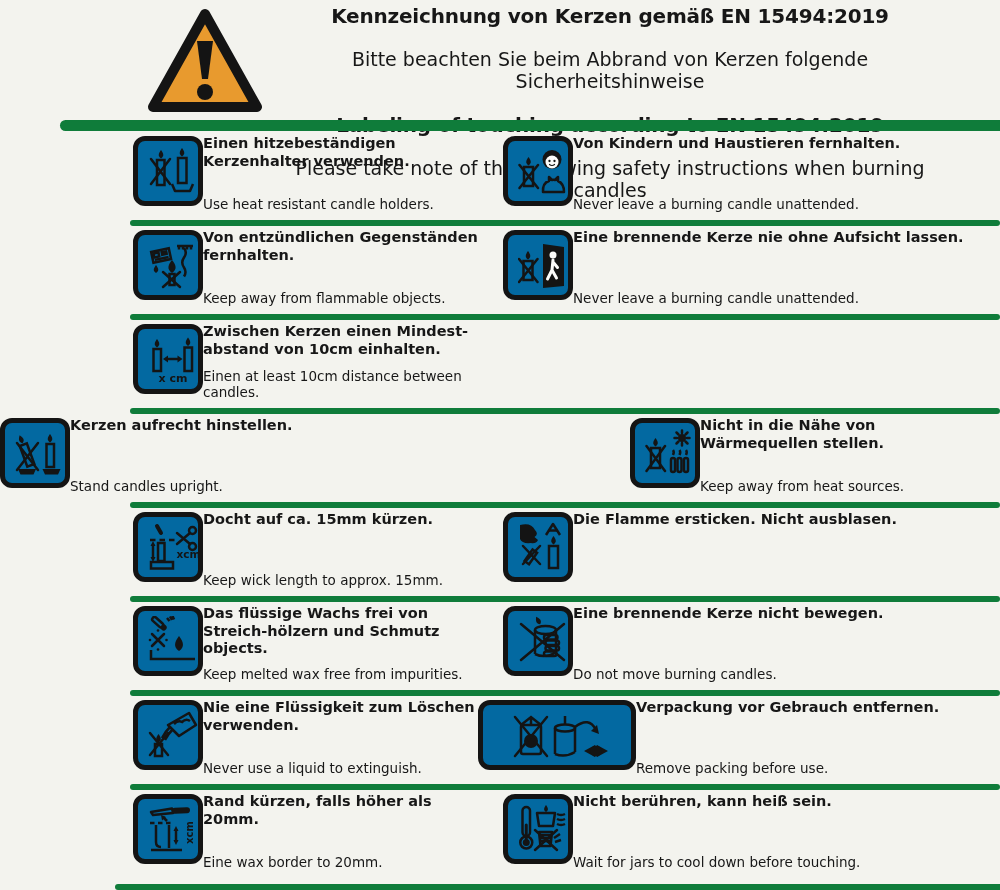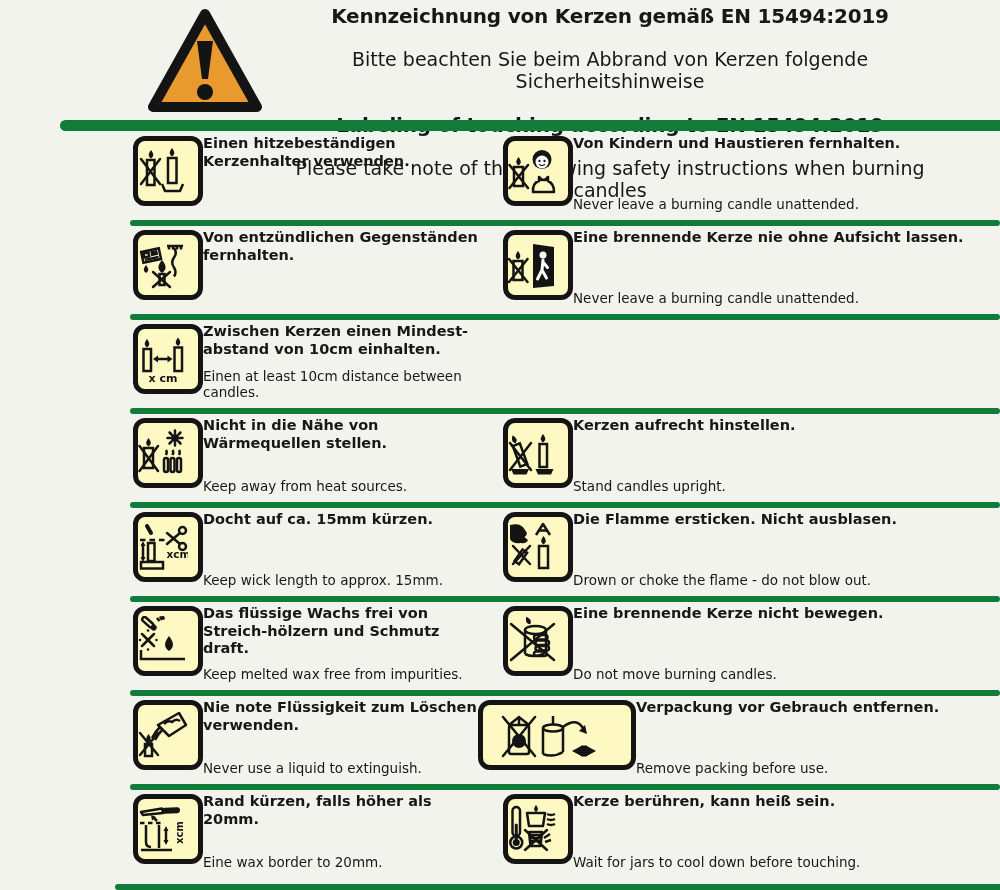--- a/index.html
+++ b/index.html
@@ -24,22 +24,22 @@
   .rows{position:absolute;top:132px;left:0;right:0;}
   .divider{height:6px;margin-left:130px;background:var(--green);border-radius:3px;}
   
   .row{height:88px;display:flex;}
   .cell{display:flex;align-items:flex-start;}
   .cell.left{width:370px;margin-left:133px;}
   .cell.right{flex:1;}
   .icon-box{
     flex:none;width:60px;height:60px;
     border:5px solid #141414;border-radius:12px;
-    background:#fef9c3;
-    display:flex;align-items:center;justify-content:flex-start;
+    background:#0369a1;
+    display:flex;align-items:center;justify-content:flex-end;
     margin-top:4px;
   }
   .icon-box.wide{width:148px;}
   .icon-box svg{display:block;}
   .texts{
     height:82px;
     display:flex;flex-direction:column;justify-content:space-between;
     padding-top:3px;box-sizing:border-box;
   }
   .cell.left .texts{width:275px;}
@@ -79,20 +79,21 @@
           <path class="icf" d="M26 8 C31 15 33 20 26 25 C19 20 21 15 26 8 Z"></path>
           <rect class="ic" x="18" y="28" width="15" height="50"></rect>
           <path class="ic" d="M6 26 L44 76 M44 26 L6 76" stroke-width="7" stroke-linecap="round"></path>
           <path class="icf" d="M68 4 C73 11 75 16 68 21 C61 16 63 11 68 4 Z"></path>
           <rect class="ic" x="60" y="24" width="17" height="50"></rect>
           <path class="ic" d="M48 76 L54 90 L84 90 L90 76" stroke-linejoin="round"></path>
         </svg>
       </div>
       <div class="texts">
         <div class="title-de">Einen hitzebeständigen Kerzenhalter verwenden.</div>
+        <div class="text-en">Use heat resistant candle holders.</div>
       </div>
     </div>
     <div class="cell right">
       <div class="icon-box">
         <svg width="50" height="50" viewBox="0 0 100 100">
           <path class="icf" d="M21 22 C26 29 28 34 21 39 C14 34 16 29 21 22 Z"></path>
           <rect class="ic" x="12" y="42" width="18" height="38"></rect>
           <path class="ic" d="M3 38 L40 84 M40 38 L3 84" stroke-width="7" stroke-linecap="round"></path>
           <circle class="icf" cx="68" cy="27" r="19"></circle>
           <circle cx="68" cy="32" r="13" fill="#fcfcfa"></circle>
@@ -122,20 +123,21 @@
           <path class="icf" d="M16 50 C21 57 23 61 16 66 C9 61 11 57 16 50 Z"></path>
           <path class="icf" d="M48 40 C56 50 59 58 48 66 C37 58 40 50 48 40 Z"></path>
           <path class="ic" stroke-width="4" d="M72 16 q7 9 0 19 q-7 10 0 20 q6 9 0 18"></path>
           <path class="ic" stroke-width="3" d="M58 12 L90 12 M62 12 L62 19 M70 12 L70 19 M78 12 L78 19 M86 12 L86 19"></path>
           <rect class="ic" stroke-width="4" x="43" y="68" width="10" height="22"></rect>
           <path class="ic" d="M30 64 L64 94 M64 64 L30 94" stroke-width="6" stroke-linecap="round"></path>
         </svg>
       </div>
       <div class="texts">
         <div class="title-de">Von entzündlichen Gegenständen fernhalten.</div>
+        <div class="text-en">Keep away from flammable objects.</div>
       </div>
     </div>
     <div class="cell right">
       <div class="icon-box">
         <svg width="50" height="50" viewBox="0 0 100 100">
           <path class="icf" d="M20 22 C25 29 27 34 20 39 C13 34 15 29 20 22 Z"></path>
           <rect class="ic" x="11" y="42" width="18" height="38"></rect>
           <path class="ic" d="M2 38 L39 84 M39 38 L2 84" stroke-width="7" stroke-linecap="round"></path>
           <path class="icf" d="M50 8 L92 14 L92 92 L50 96 Z"></path>
           <circle cx="70" cy="30" r="7" fill="#fcfcfa"></circle>
@@ -166,20 +168,39 @@
       </div>
       <div class="texts">
         <div class="title-de">Zwischen Kerzen einen Mindest-abstand von 10cm einhalten.</div>
         <div class="text-en">Einen at least 10cm distance between candles.</div>
       </div>
     </div>
   </div>
   <div class="divider"></div>
 
   <div class="row">
+    <div class="cell right">
+      <div class="icon-box">
+        <svg width="50" height="50" viewBox="0 0 100 100">
+          <g transform="rotate(-20 24 55)">
+            <path class="icf" d="M24 12 C29 19 31 24 24 29 C17 24 19 19 24 12 Z"></path>
+            <rect class="ic" stroke-width="4.5" x="17" y="32" width="15" height="44"></rect>
+          </g>
+          <path class="ic" d="M4 30 L46 84 M46 30 L4 84" stroke-width="6.5" stroke-linecap="round"></path>
+          <path class="icf" d="M6 82 L42 82 L37 93 L11 93 Z"></path>
+          <path class="icf" d="M70 12 C75 19 77 24 70 29 C63 24 65 19 70 12 Z"></path>
+          <rect class="ic" stroke-width="4.5" x="63" y="32" width="15" height="46"></rect>
+          <path class="icf" d="M55 82 L91 82 L86 93 L60 93 Z"></path>
+        </svg>
+      </div>
+      <div class="texts">
+        <div class="title-de">Kerzen aufrecht hinstellen.</div>
+        <div class="text-en">Stand candles upright.</div>
+      </div>
+    </div>
     <div class="cell left">
       <div class="icon-box">
         <svg width="50" height="50" viewBox="0 0 100 100">
           <path class="icf" d="M21 20 C26 27 28 32 21 37 C14 32 16 27 21 20 Z"></path>
           <rect class="ic" x="12" y="40" width="18" height="40"></rect>
           <path class="ic" d="M3 36 L40 86 M40 36 L3 86" stroke-width="7" stroke-linecap="round"></path>
           <circle class="icf" cx="74" cy="20" r="8"></circle>
           <g stroke="#141414" stroke-width="5" stroke-linecap="round">
             <path d="M74 5 L74 10 M74 30 L74 35 M59 20 L64 20 M84 20 L89 20 M63 9 L67 13 M81 27 L85 31 M85 9 L81 13 M67 27 L63 31"></path>
           </g>
@@ -187,39 +208,20 @@
             <rect x="52" y="60" width="8" height="28" rx="4"></rect>
             <rect x="65" y="60" width="8" height="28" rx="4"></rect>
             <rect x="78" y="60" width="8" height="28" rx="4"></rect>
           </g>
           <path class="ic" stroke-width="3" d="M56 44 q3 4 0 10 M69 44 q3 4 0 10 M82 44 q3 4 0 10"></path>
         </svg>
       </div>
       <div class="texts">
         <div class="title-de">Nicht in die Nähe von Wärmequellen stellen.</div>
         <div class="text-en">Keep away from heat sources.</div>
-      </div>
-    </div>
-    <div class="cell right">
-      <div class="icon-box">
-        <svg width="50" height="50" viewBox="0 0 100 100">
-          <g transform="rotate(-20 24 55)">
-            <path class="icf" d="M24 12 C29 19 31 24 24 29 C17 24 19 19 24 12 Z"></path>
-            <rect class="ic" stroke-width="4.5" x="17" y="32" width="15" height="44"></rect>
-          </g>
-          <path class="ic" d="M4 30 L46 84 M46 30 L4 84" stroke-width="6.5" stroke-linecap="round"></path>
-          <path class="icf" d="M6 82 L42 82 L37 93 L11 93 Z"></path>
-          <path class="icf" d="M70 12 C75 19 77 24 70 29 C63 24 65 19 70 12 Z"></path>
-          <rect class="ic" stroke-width="4.5" x="63" y="32" width="15" height="46"></rect>
-          <path class="icf" d="M55 82 L91 82 L86 93 L60 93 Z"></path>
-        </svg>
-      </div>
-      <div class="texts">
-        <div class="title-de">Kerzen aufrecht hinstellen.</div>
-        <div class="text-en">Stand candles upright.</div>
       </div>
     </div>
   </div>
   <div class="divider"></div>
 
   <div class="row">
     <div class="cell left">
       <div class="icon-box">
         <svg width="50" height="50" viewBox="0 0 100 100">
           <path d="M18 8 L26 22" stroke="#141414" stroke-width="8" stroke-linecap="round"></path>
@@ -248,21 +250,20 @@
             </g>
           <path class="ic" d="M10 48 L44 84 M44 48 L10 84" stroke-width="6.5" stroke-linecap="round"></path>
           <path class="ic" stroke-width="4.5" stroke-linejoin="round" d="M56 26 L70 4 L84 26"></path>
           <path class="ic" stroke-width="4" d="M62 17 L78 17"></path>
           <path class="icf" d="M71 28 C76 35 78 40 71 45 C64 40 66 35 71 28 Z"></path>
           <rect class="ic" stroke-width="5" x="62" y="48" width="18" height="44"></rect>
         </svg>
       </div>
       <div class="texts">
         <div class="title-de">Die Flamme ersticken. Nicht ausblasen.</div>
-        <div class="text-en">Drown or choke the flame - do not blow out.</div>
       </div>
     </div>
   </div>
   <div class="divider"></div>
 
   <div class="row">
     <div class="cell left">
       <div class="icon-box">
         <svg width="50" height="50" viewBox="0 0 100 100">
           <g transform="rotate(42 22 14)">
@@ -273,21 +274,21 @@
           <path class="ic" d="M8 36 L32 60 M32 36 L8 60" stroke-width="6.5" stroke-linecap="round"></path>
           <circle class="icf" cx="20" cy="29" r="2.6"></circle>
             <circle class="icf" cx="37" cy="48" r="2.6"></circle>
           <circle class="icf" cx="20" cy="67" r="2.6"></circle>
             <circle class="icf" cx="4" cy="48" r="2.6"></circle>
           <path class="icf" d="M62 40 C71 52 74 62 62 70 C50 62 53 52 62 40 Z"></path>
           <path class="ic" stroke-width="5" d="M6 68 L6 86 L94 86"></path>
         </svg>
       </div>
       <div class="texts">
-        <div class="title-de">Das flüssige Wachs frei von Streich-hölzern und Schmutz draft.</div>
+        <div class="title-de">Das flüssige Wachs frei von Streich-hölzern und Schmutz objects.</div>
         <div class="text-en">Keep melted wax free from impurities.</div>
       </div>
     </div>
     <div class="cell right">
       <div class="icon-box">
         <svg width="50" height="50" viewBox="0 0 100 100">
           <g transform="rotate(-28 42 12)">
               <path class="icf" d="M42 0 C47 7 49 12 42 17 C35 12 37 7 42 0 Z"></path>
             </g>
           <ellipse class="ic" stroke-width="4" cx="55" cy="28" rx="21" ry="8"></ellipse>
@@ -315,21 +316,21 @@
         <svg width="50" height="50" viewBox="0 0 100 100">
           <path class="ic" stroke-width="4.5" stroke-linejoin="round" d="M40 30 L82 6 L96 30 L62 52 Z"></path>
           <path class="ic" stroke-width="3" d="M52 28 q8 -8 16 -4 q8 -8 16 -2"></path>
           <path class="ic" stroke-width="3.5" d="M44 34 Q34 44 28 56 M50 38 Q40 48 34 60"></path>
           <path class="icf" d="M21 48 C26 55 28 60 21 65 C14 60 16 55 21 48 Z"></path>
           <rect class="ic" stroke-width="4.5" x="14" y="68" width="14" height="24"></rect>
           <path class="ic" d="M4 46 L40 90 M40 46 L4 90" stroke-width="6.5" stroke-linecap="round"></path>
         </svg>
       </div>
       <div class="texts">
-        <div class="title-de">Nie note Flüssigkeit zum Löschen verwenden.</div>
+        <div class="title-de">Nie eine Flüssigkeit zum Löschen verwenden.</div>
         <div class="text-en">Never use a liquid to extinguish.</div>
       </div>
     </div>
     <div class="cell right">
       <div class="icon-box wide">
         <svg width="136" height="50" viewBox="0 0 200 100">
           <rect class="ic" stroke-width="5" x="16" y="30" width="40" height="58" rx="4"></rect>
           <path class="ic" stroke-width="4" d="M16 30 L36 14 L56 30 M36 30 L36 16"></path>
           <circle class="icf" cx="36" cy="62" r="14"></circle>
           <path class="ic" d="M4 14 L68 92 M68 14 L4 92" stroke-width="7.5" stroke-linecap="round"></path>
@@ -380,21 +381,21 @@
           <path class="icf" d="M56 2 C60 8 62 12 56 16 C50 12 52 8 56 2 Z"></path>
           <path class="ic" stroke-width="4.5" stroke-linejoin="round" d="M38 18 L74 18 L70 44 L42 44 Z"></path>
           <path class="ic" stroke-width="3" d="M78 20 q8 4 16 0 M78 30 q8 4 16 0 M78 40 q8 4 16 0"></path>
           <path class="ic" stroke-width="3.5" stroke-linejoin="round" d="M42 56 L68 56 L65 84 L45 84 Z"></path>
           <path class="ic" stroke-width="2.5" d="M44 62 L66 62 M44 68 L66 68 M45 74 L65 74"></path>
           <path class="ic" d="M34 52 L78 92 M78 52 L34 92" stroke-width="5.5" stroke-linecap="round"></path>
           <path class="ic" stroke-width="3.5" d="M84 60 L72 68 M86 72 L74 76"></path>
         </svg>
       </div>
       <div class="texts">
-        <div class="title-de">Kerze berühren, kann heiß sein.</div>
+        <div class="title-de">Nicht berühren, kann heiß sein.</div>
         <div class="text-en">Wait for jars to cool down before touching.</div>
       </div>
     </div>
   </div>
 
 </div>
 
 <div class="bar-bottom"></div>
 
 </body></html>

